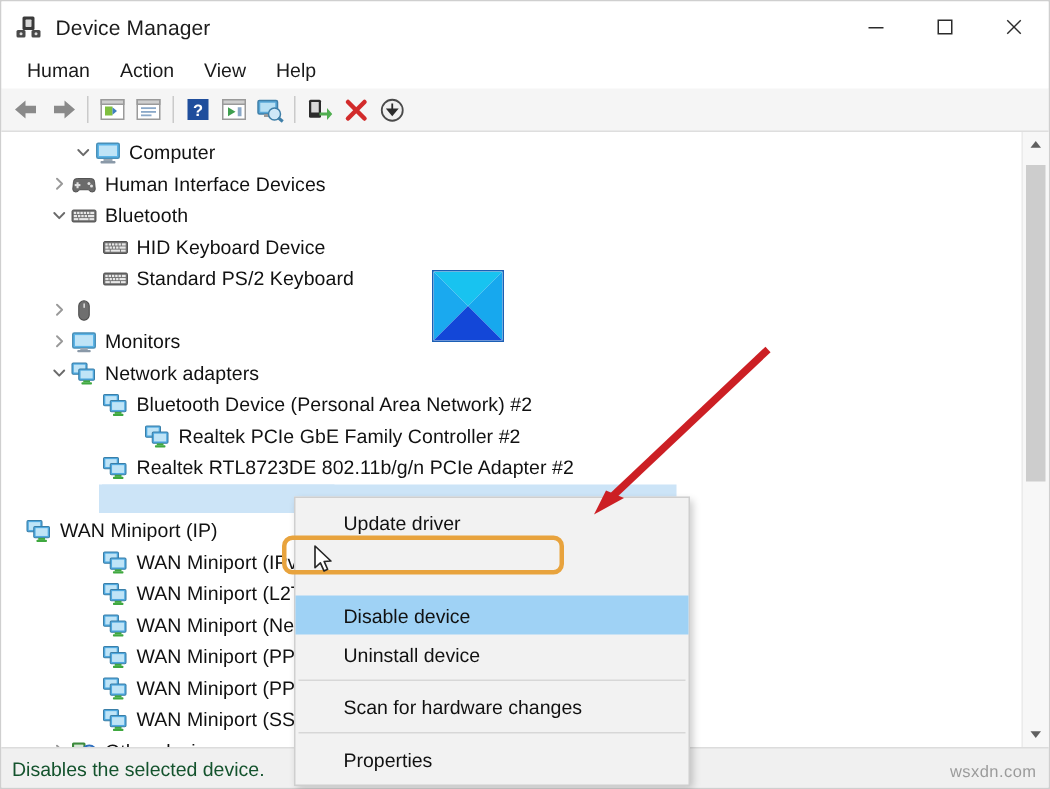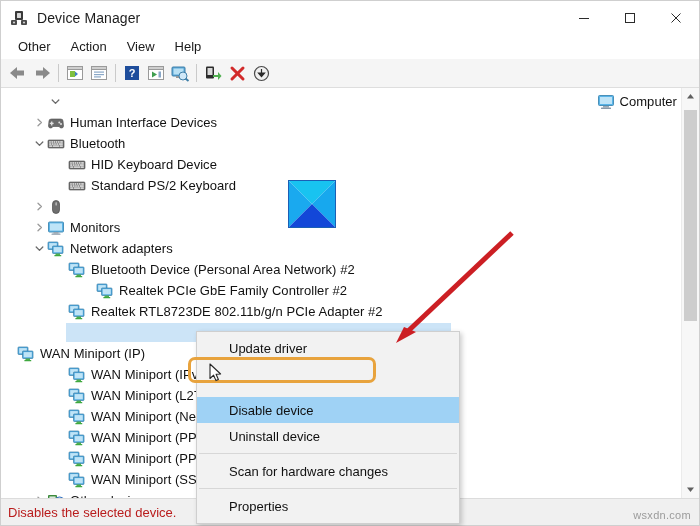--- a/index.html
+++ b/index.html
@@ -215,21 +215,21 @@
     min-height: 26px;
     background: #f0f0f0;
     border-top: 1px solid #dcdcdc;
     display: flex;
     align-items: center;
     padding-left: 7px;
     position: relative;
   }
   #status-text {
     font-size: 13px;
-    color: #b91c1c;
+    color: #14532d;
   }
   #watermark {
     position: absolute;
     right: 8px;
     bottom: 4px;
     font-size: 11px;
     color: #9b9b9b;
     letter-spacing: 0.3px;
   }
 
@@ -340,21 +340,21 @@
       <div class="winbtn">
         <svg width="12" height="12" viewBox="0 0 12 12">
             <line x1="1.5" y1="1.5" x2="10.5" y2="10.5" stroke="#2b2b2b" stroke-width="1"></line>
             <line x1="10.5" y1="1.5" x2="1.5" y2="10.5" stroke="#2b2b2b" stroke-width="1"></line>
           </svg>
       </div>
     </div>
   </div>
 
   <div id="menubar">
-    <div class="menuitem">Other</div>
+    <div class="menuitem">Human</div>
     <div class="menuitem">Action</div>
     <div class="menuitem">View</div>
     <div class="menuitem">Help</div>
   </div>
 
   <div id="toolbar">
 
     <div class="tbbtn">
       <svg width="20" height="16" viewBox="0 0 20 16">
         <path d="M9 2 L2 8 L9 14 L9 10.5 L16 10.5 L16 5.5 L9 5.5 Z" fill="#8a8a8a"></path>
@@ -432,21 +432,21 @@
         <circle cx="8.5" cy="8.5" r="7" fill="#f0f0f0" stroke="#4a4a4a" stroke-width="1.2"></circle>
         <path d="M8.5 4 L8.5 10 M5.5 8 L8.5 11.5 L11.5 8 Z" fill="#2b2b2b" stroke="#2b2b2b" stroke-width="1.2"></path>
       </svg>
     </div>
   </div>
 
   <div id="content">
 
     <div id="tree">
 
-    <div class="row" style="padding-left: 46px; justify-content: space-between;">
+    <div class="row" style="padding-left: 46px;">
           <span class="chev">
             <svg width="9" height="9" viewBox="0 0 9 9">
               <path d="M1.2 3 L4.5 6.4 L7.8 3" fill="none" stroke="#6b6b6b" stroke-width="1.3" stroke-linecap="round" stroke-linejoin="round"></path>
             </svg>
           </span>
           <span class="rowlabelwrap">
             <span class="devicon"><svg width="18" height="16" viewBox="0 0 18 16">
                 <rect x="1.5" y="1.5" width="15" height="10" rx="1" fill="#5ab4e8" stroke="#4a90b8"></rect>
                 <rect x="3" y="3" width="12" height="7" fill="#bfe4f7"></rect>
                 <rect x="6" y="12" width="6" height="1.6" fill="#9aa8b4"></rect>

